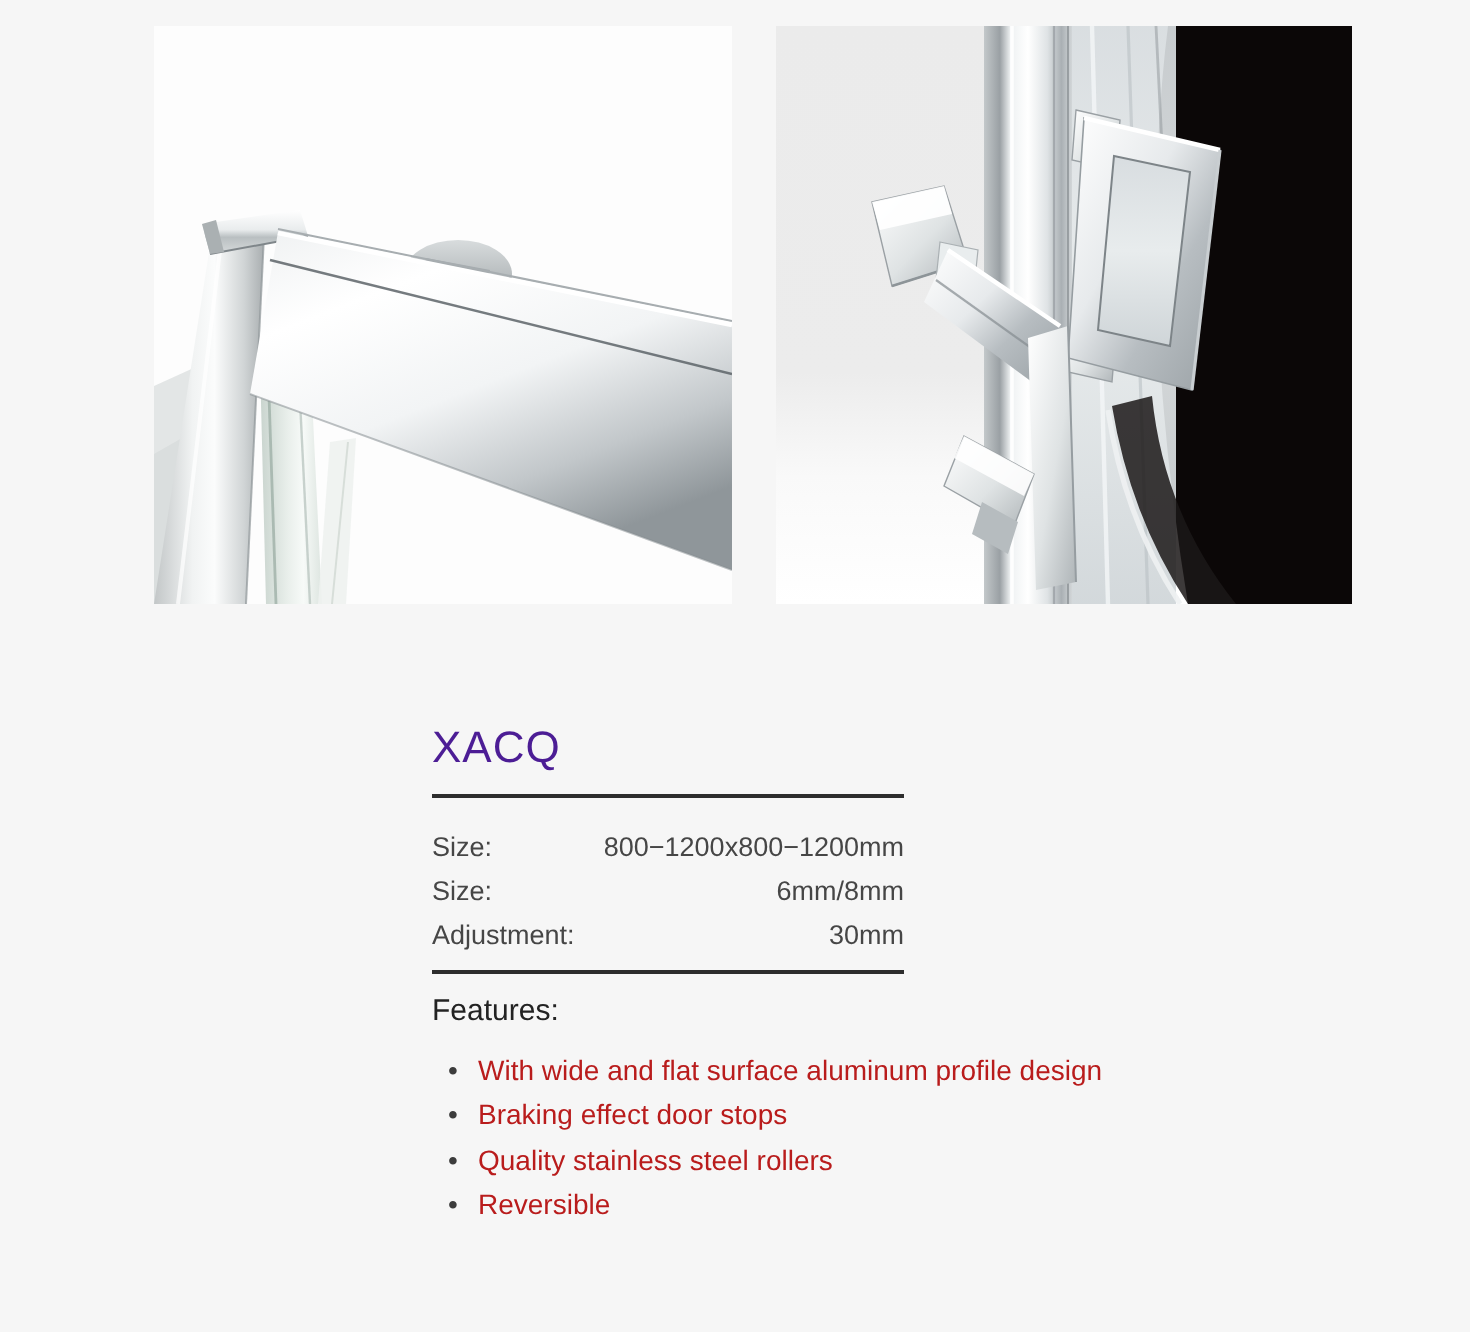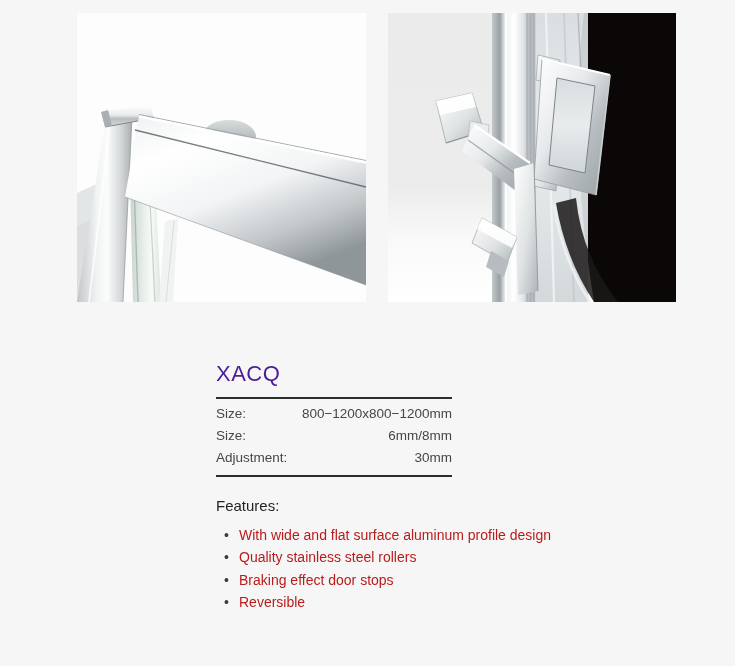--- a/index.html
+++ b/index.html
@@ -21,21 +21,21 @@
   
   .info{position:absolute;left:216px;top:362px;width:236px;}
   .product-title{
     font-size:22px;line-height:24px;color:#4c1d95;
     letter-spacing:0.5px;font-weight:400;
   }
   .spec-table{
     margin-top:11px;
     border-top:2px solid #2d2d2d;
     border-bottom:2px solid #2d2d2d;
-    padding:4px 0 6px 0;
+    padding:14px 0 6px 0;
   }
   .spec-row{
     display:flex;justify-content:space-between;align-items:baseline;
     font-size:13.5px;line-height:22px;color:#464646;
   }
   .spec-label{white-space:nowrap;}
   .spec-value{white-space:nowrap;text-align:right;}
 
   
   .features{position:absolute;left:216px;top:490px;width:430px;}
@@ -241,19 +241,19 @@
         <span class="spec-label">Adjustment:</span>
         <span class="spec-value">30mm</span>
       </div>
     </div>
   </div>
 
   <div class="features">
     <div class="features-heading">Features:</div>
     <ul class="features-list">
       <li>With wide and flat surface aluminum profile design</li>
+      <li>Braking effect door stops</li>
       <li>Quality stainless steel rollers</li>
-      <li>Braking effect door stops</li>
       <li>Reversible</li>
     </ul>
   </div>
 
 </div>
 
 </body></html>

